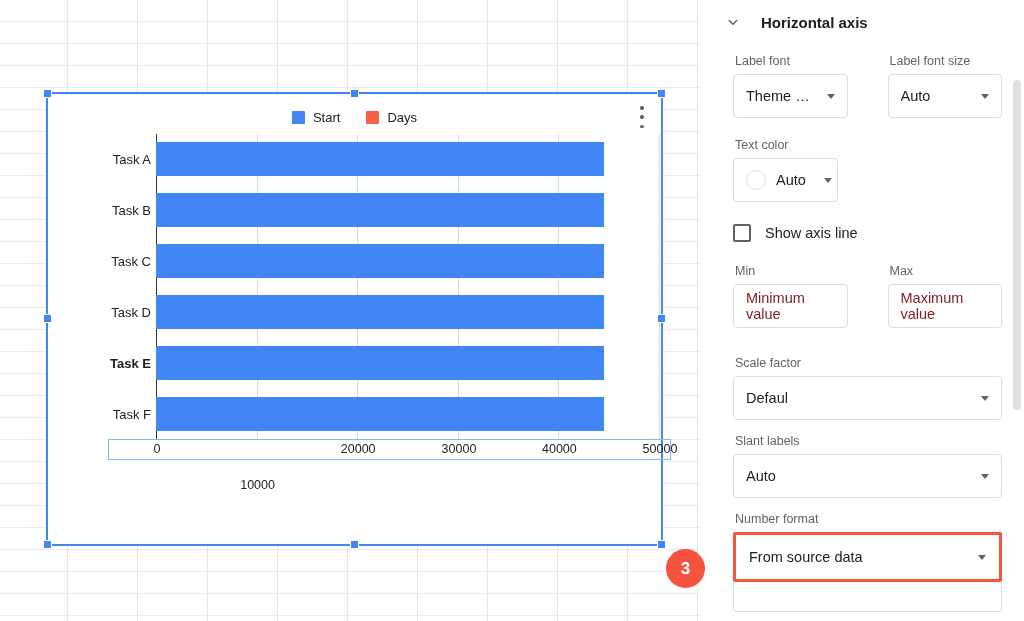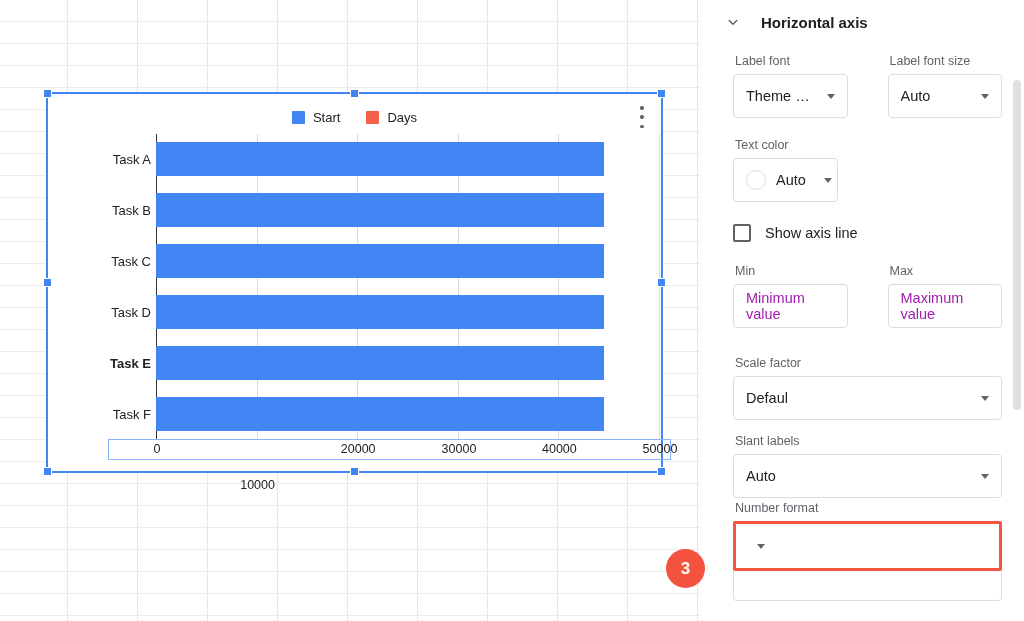--- a/index.html
+++ b/index.html
@@ -34,21 +34,21 @@
     position: absolute; right: 0; top: 0; width: 12px; height: 621px;
     background: #ffffff;
   }
   .sheet-scrollbar .thumb {
     position: absolute; left: 2px; top: 3px; width: 9px; height: 18px;
     background: #dadce0; border-radius: 5px;
   }
 
   
   .chart-object {
-    position: absolute; left: 46px; top: 92px; width: 617px; height: 381px;
+    position: absolute; left: 46px; top: 92px; width: 617px; height: 454px;
     background: #ffffff;
     border: 2px solid #4285f4;
   }
   .chart-inner { position: absolute; inset: 0; background: #fff; }
 
   .handle {
     position: absolute; width: 9px; height: 9px;
     background: #4285f4; border: 1px solid #ffffff;
     z-index: 6;
   }
@@ -185,21 +185,21 @@
   .checkbox {
     width: 18px; height: 18px; border: 2px solid #5f6368; border-radius: 2px;
     background: #fff; cursor: pointer; flex: none;
   }
   .check-label { font-size: 14.5px; color: #202124; }
 
   .input {
     height: 44px; border: 1px solid #dadce0; border-radius: 4px;
     background: #fff; display: flex; align-items: center; padding: 0 12px;
   }
-  .input .ph { font-size: 14.5px; color: #a21caf; }
+  .input .ph { font-size: 14.5px; color: #7f1d1d; }
 
   .stack { padding: 0 22px; }
   .mt-block { margin-top: 16px; }
 
   .highlight-box {
     border: 3px solid #f4533f; border-radius: 2px;
     position: relative;
   }
   .highlight-box .select { border-color: transparent; }
 
@@ -365,24 +365,25 @@
     </div>
 
     <div class="stack" style="margin-top:14px;">
       <div class="field-label">Slant labels</div>
       <div class="select">
         <span class="val">Auto</span>
         <span class="caret"></span>
       </div>
     </div>
 
-    <div class="stack" style="margin-top:3px;">
+    <div class="stack" style="margin-top:14px;">
       <div class="field-label">Number format</div>
       <div class="highlight-box" style="border-color: rgb(244, 83, 63);">
         <div class="select">
+          <span class="val">From source data</span>
           <span class="caret"></span>
         </div>
       </div>
     </div>
     <div class="ghost-select"></div>
 
     <div class="panel-scrollbar"></div>
   </div>
 
   <div class="badge" style="background: rgb(244, 83, 63);">3</div>

